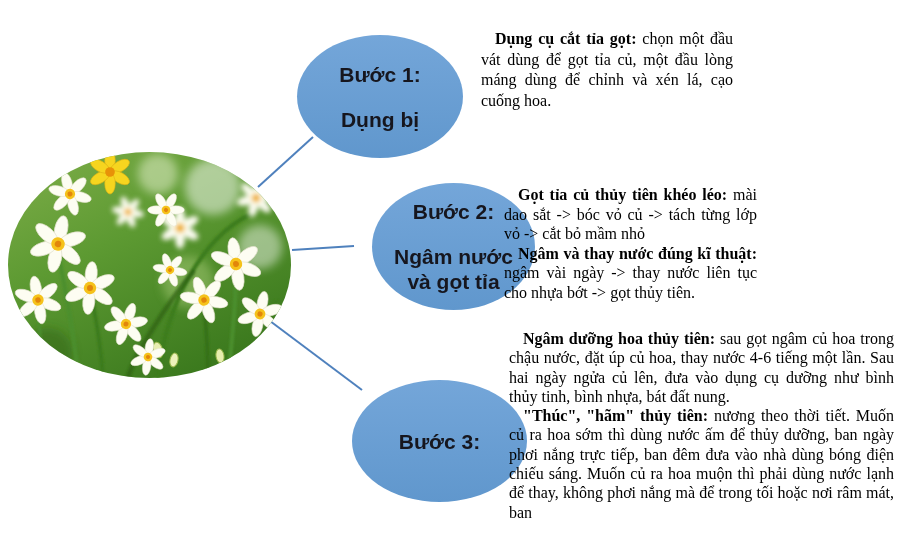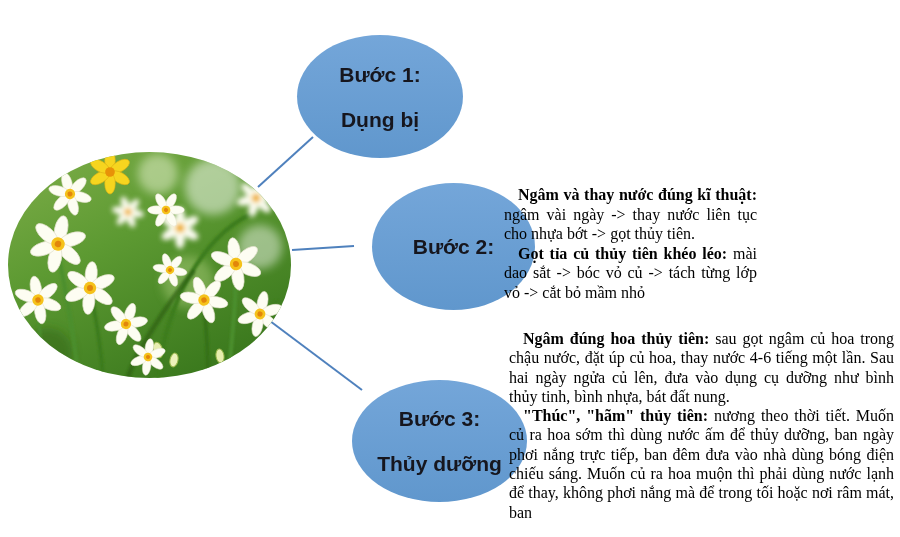--- a/index.html
+++ b/index.html
@@ -138,33 +138,34 @@
     </svg>
   </div>
 
   <div class="step step1">
     <div class="line">Bước 1:</div>
     <div class="line sub">Dụng bị</div>
   </div>
 
   <div class="step step2">
     <div class="line">Bước 2:</div>
+    <div class="line sub">Ngâm nước và gọt tỉa</div>
   </div>
 
   <div class="step step3">
     <div class="line">Bước 3:</div>
-    <div class="line sub">Thủy dưỡng</div>
   </div>
 
   <div class="note n1">
+    <p><b>Dụng cụ cắt tỉa gọt:</b> <span>chọn một đầu vát dùng để gọt tỉa củ, một đầu lòng máng dùng để chỉnh và xén lá, cạo cuống hoa.</span></p>
   </div>
 
   <div class="note n2">
+    <p><b>Gọt tỉa củ thủy tiên khéo léo:</b> <span>mài dao sắt -&gt; bóc vỏ củ -&gt; tách từng lớp vỏ -&gt; cắt bỏ mầm nhỏ</span></p>
     <p><b>Ngâm và thay nước đúng kĩ thuật:</b> <span>ngâm vài ngày -&gt; thay nước liên tục cho nhựa bớt -&gt; gọt thủy tiên.</span></p>
-    <p><b>Gọt tỉa củ thủy tiên khéo léo:</b> <span>mài dao sắt -&gt; bóc vỏ củ -&gt; tách từng lớp vỏ -&gt; cắt bỏ mầm nhỏ</span></p>
   </div>
 
   <div class="note n3">
-    <p><b>Ngâm đúng hoa thủy tiên:</b> <span>sau gọt ngâm củ hoa trong chậu nước, đặt úp củ hoa, thay nước 4-6 tiếng một lần. Sau hai ngày ngửa củ lên, đưa vào dụng cụ dưỡng như bình thủy tinh, bình nhựa, bát đất nung.</span></p>
+    <p><b>Ngâm dưỡng hoa thủy tiên:</b> <span>sau gọt ngâm củ hoa trong chậu nước, đặt úp củ hoa, thay nước 4-6 tiếng một lần. Sau hai ngày ngửa củ lên, đưa vào dụng cụ dưỡng như bình thủy tinh, bình nhựa, bát đất nung.</span></p>
     <p><b>"Thúc", "hãm" thủy tiên:</b> <span>nương theo thời tiết. Muốn củ ra hoa sớm thì dùng nước ấm để thủy dưỡng, ban ngày phơi nắng trực tiếp, ban đêm đưa vào nhà dùng bóng điện chiếu sáng. Muốn củ ra hoa muộn thì phải dùng nước lạnh để thay, không phơi nắng mà để trong tối hoặc nơi râm mát, ban</span></p>
   </div>
 
 </div>
 
 </body></html>

